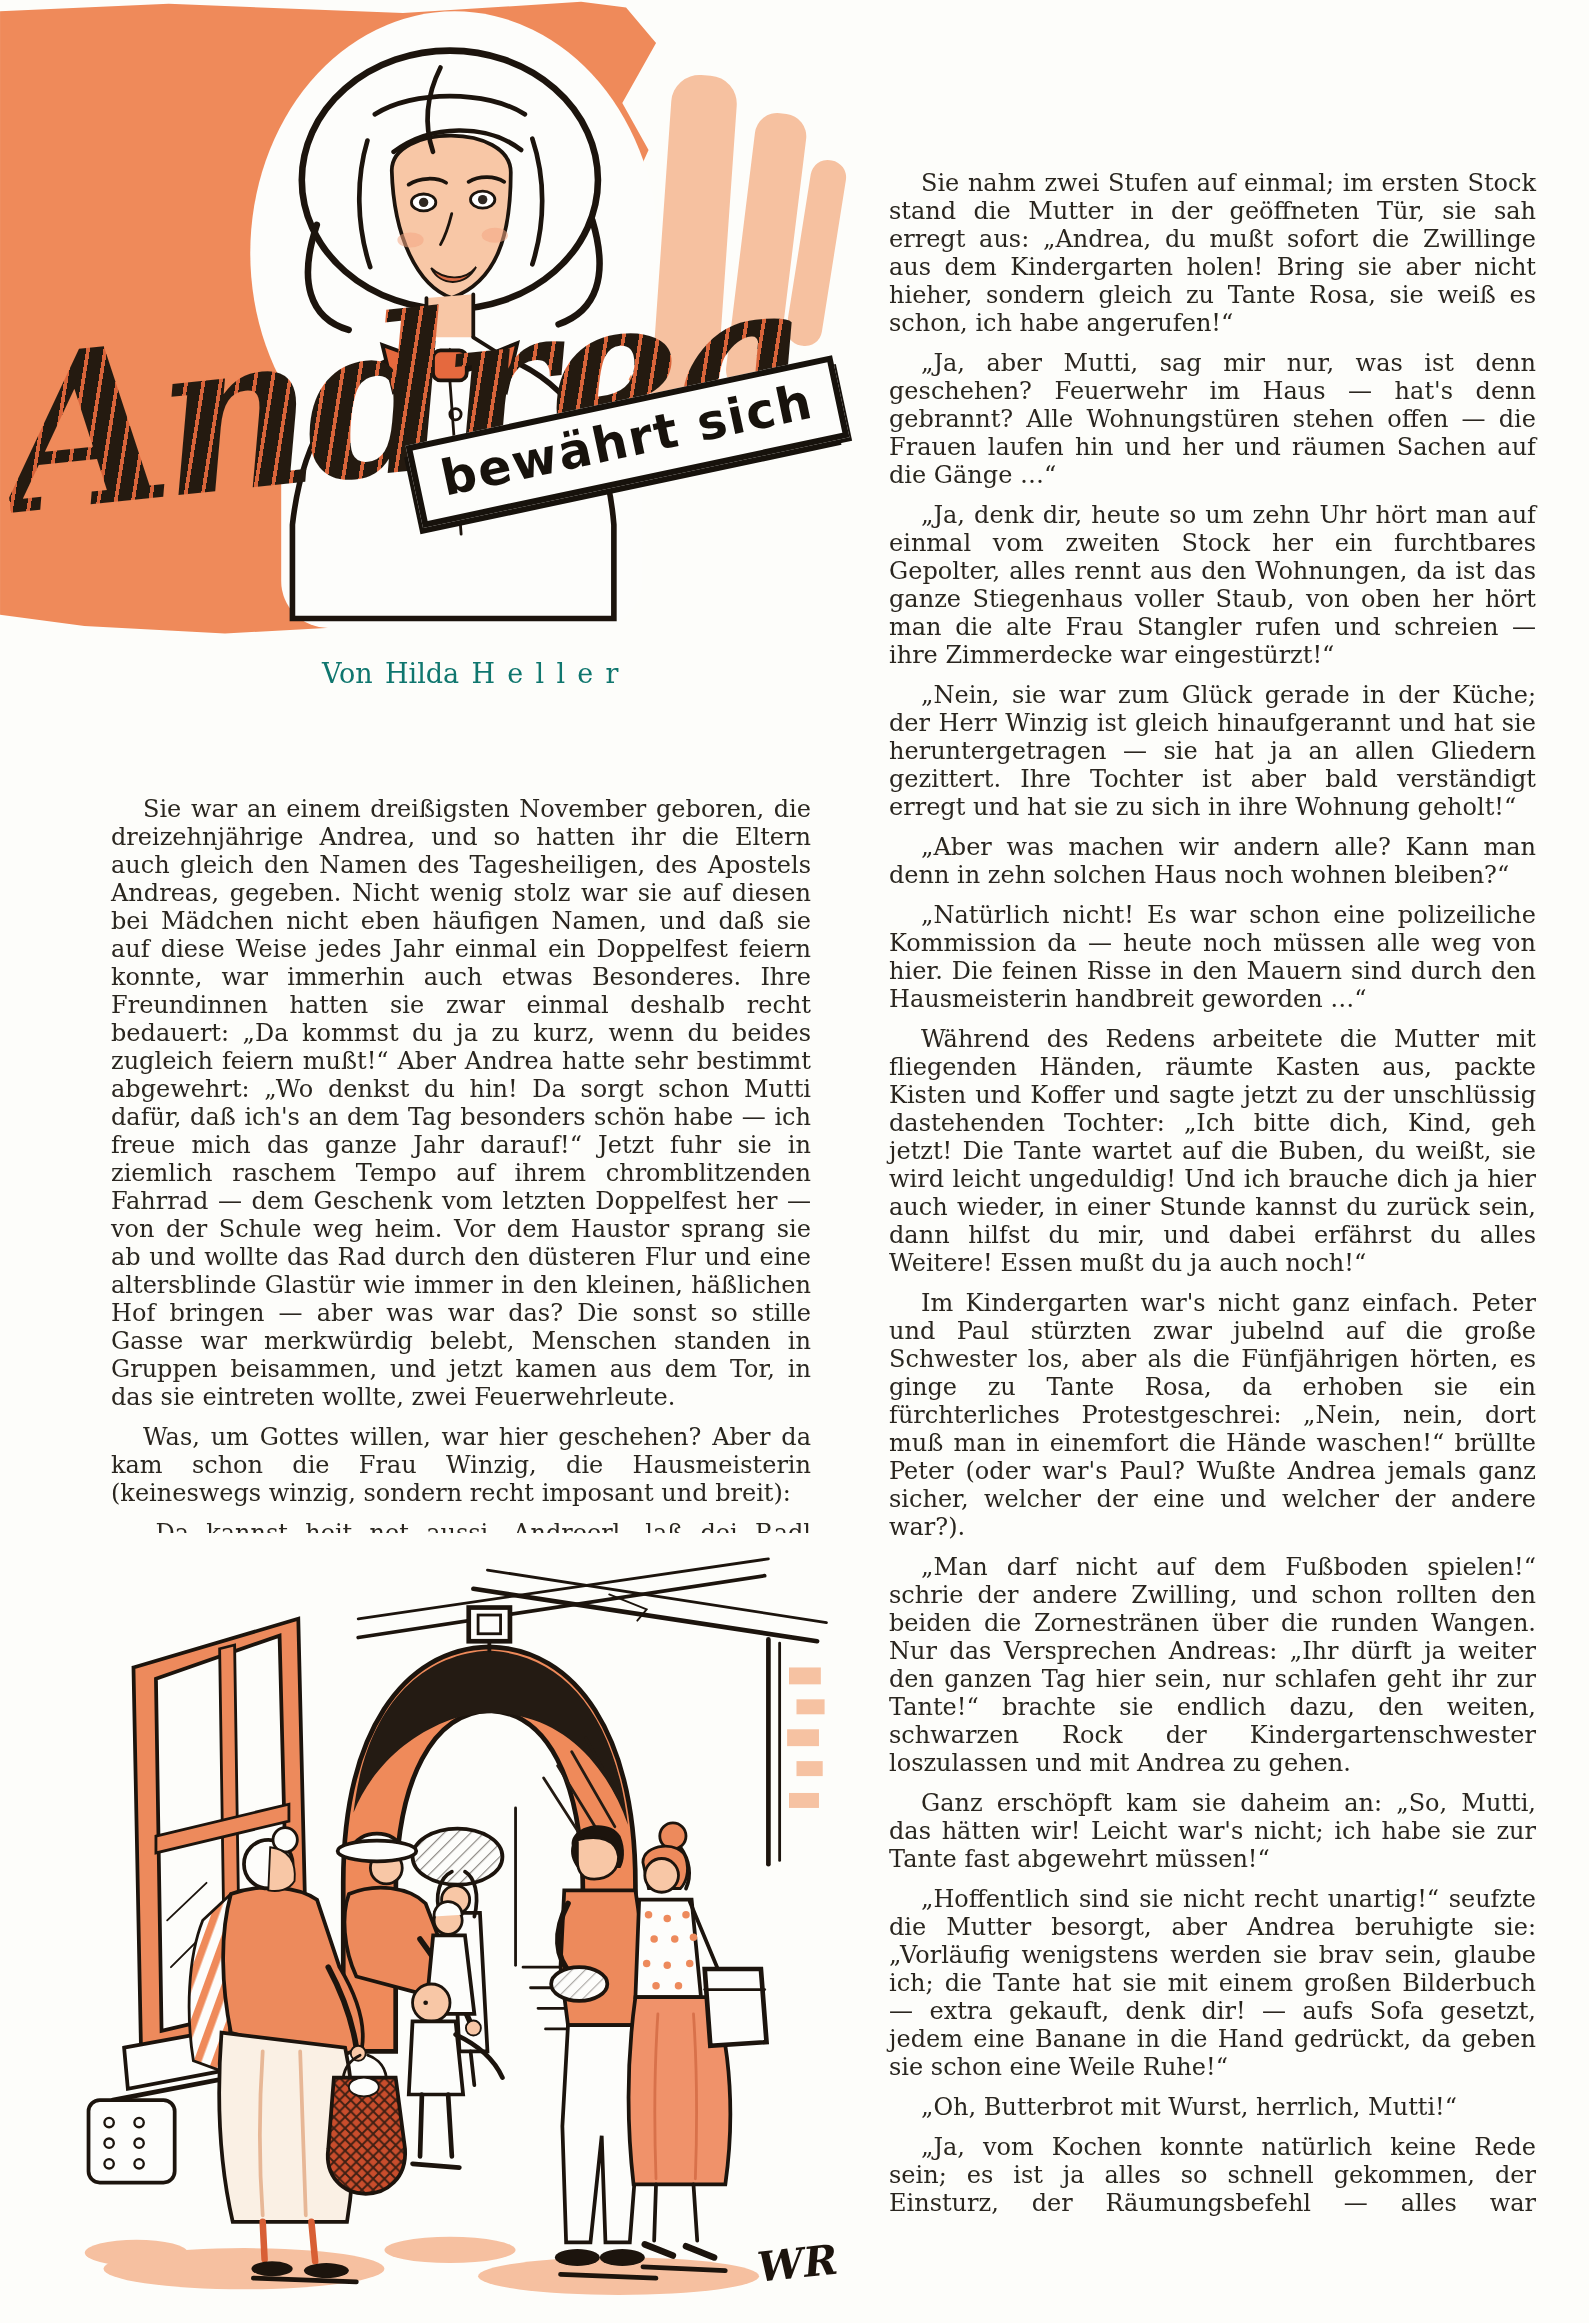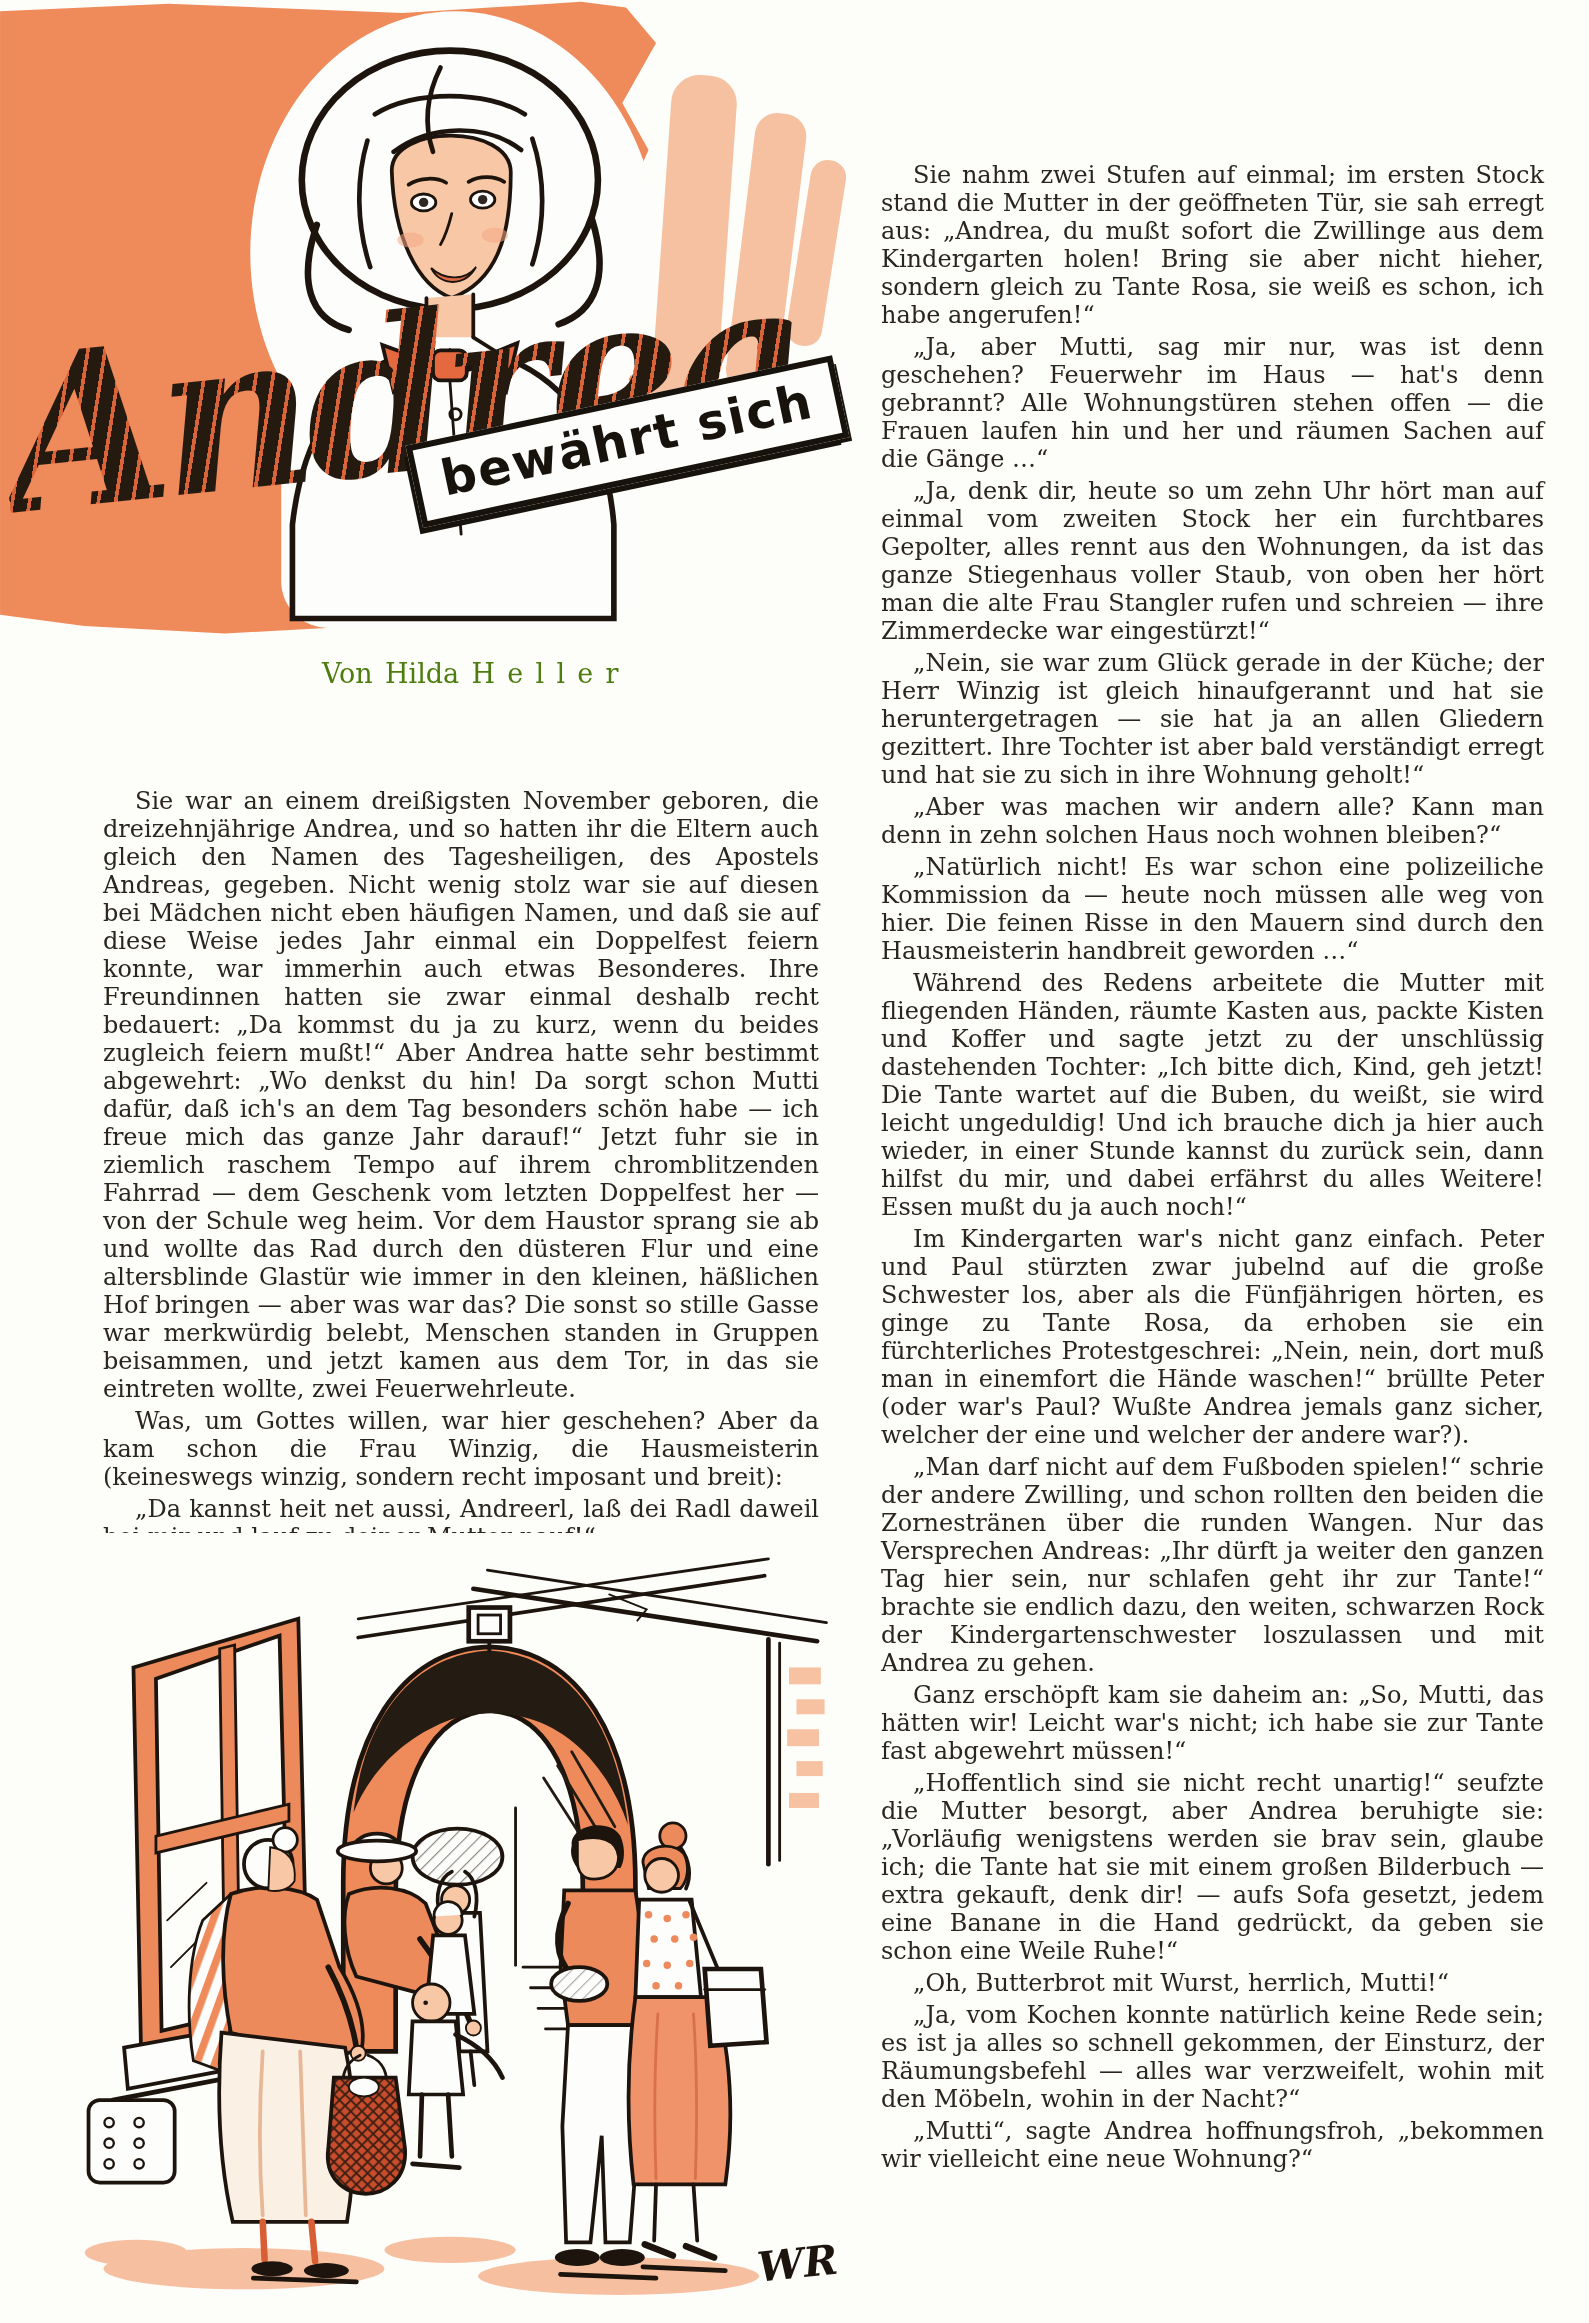--- a/index.html
+++ b/index.html
@@ -32,31 +32,31 @@
     background:#fdfdfb;border:6.6px solid #17120c;
     box-shadow:-6.6px 8.4px 0 -2.8px #17120c, 4.7px 6.6px 0 -2.8px #17120c;
     padding:5.6px 22.5px 9.4px 22.5px;
   }
   .banner-label{
     font-family:"DejaVu Sans",sans-serif;font-weight:bold;
     font-size:49px;letter-spacing:1.9px;color:#17120c;white-space:nowrap;
   }
   .byline{
     position:absolute;left:322px;top:658px;width:319px;z-index:2;
-    font-size:27px;color:#4d7c0f;white-space:nowrap;word-spacing:3.7px;
+    font-size:27px;color:#0f766e;white-space:nowrap;word-spacing:3.7px;
   }
   
   .col{
     position:absolute;z-index:2;
     text-align:justify;
     font-size:24px;line-height:28px;color:#2a261f;
     overflow:hidden;
     -webkit-hyphens:auto;hyphens:auto;
   }
-  .col p{margin:4px;text-indent:32px;}
+  .col p{margin:12px;text-indent:32px;}
   .col-left{left:99px;top:783px;width:724px;height:750px;}
   .col-right{left:877px;top:157px;width:671px;height:2061px;}
   
   .art-bottom{position:absolute;left:47px;top:1527px;width:806px;height:796px;z-index:1;}
   svg{display:block;}
 </style>
 </head>
 <body>
 
 <div class="page">

